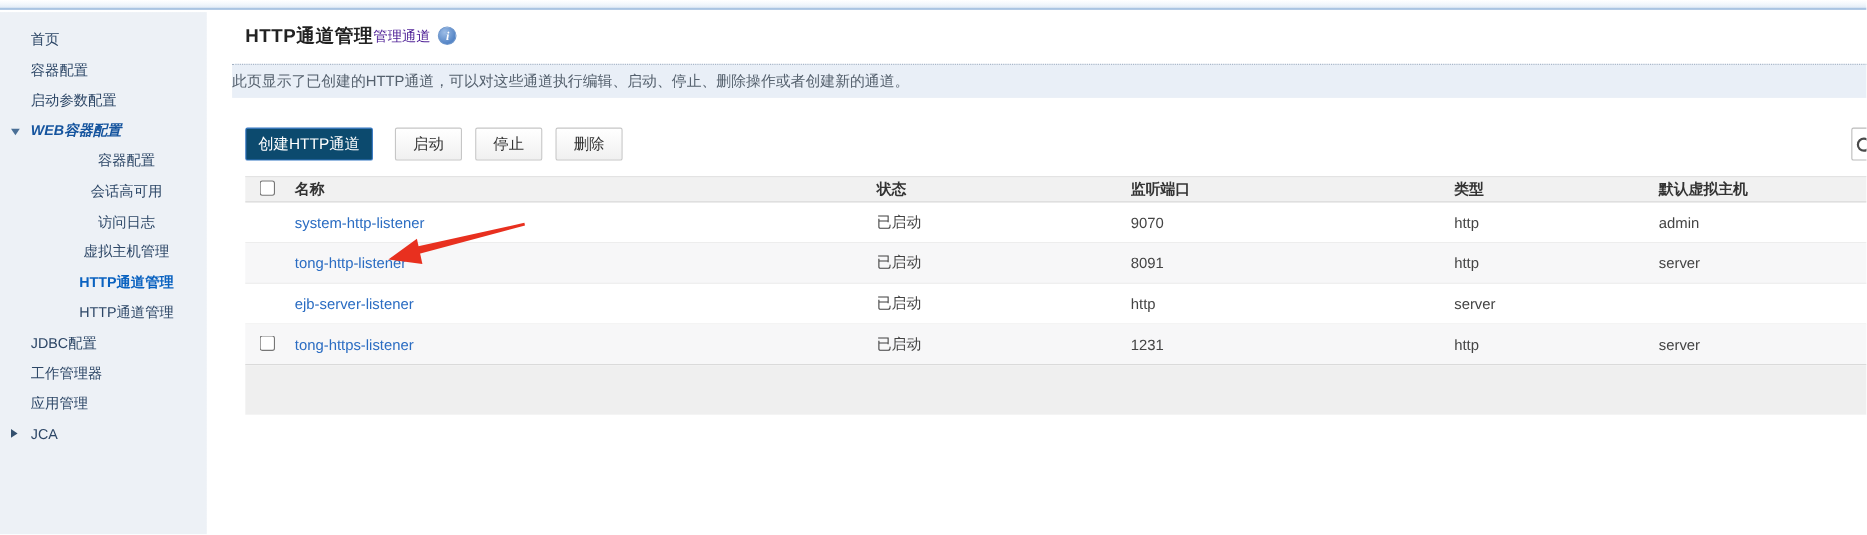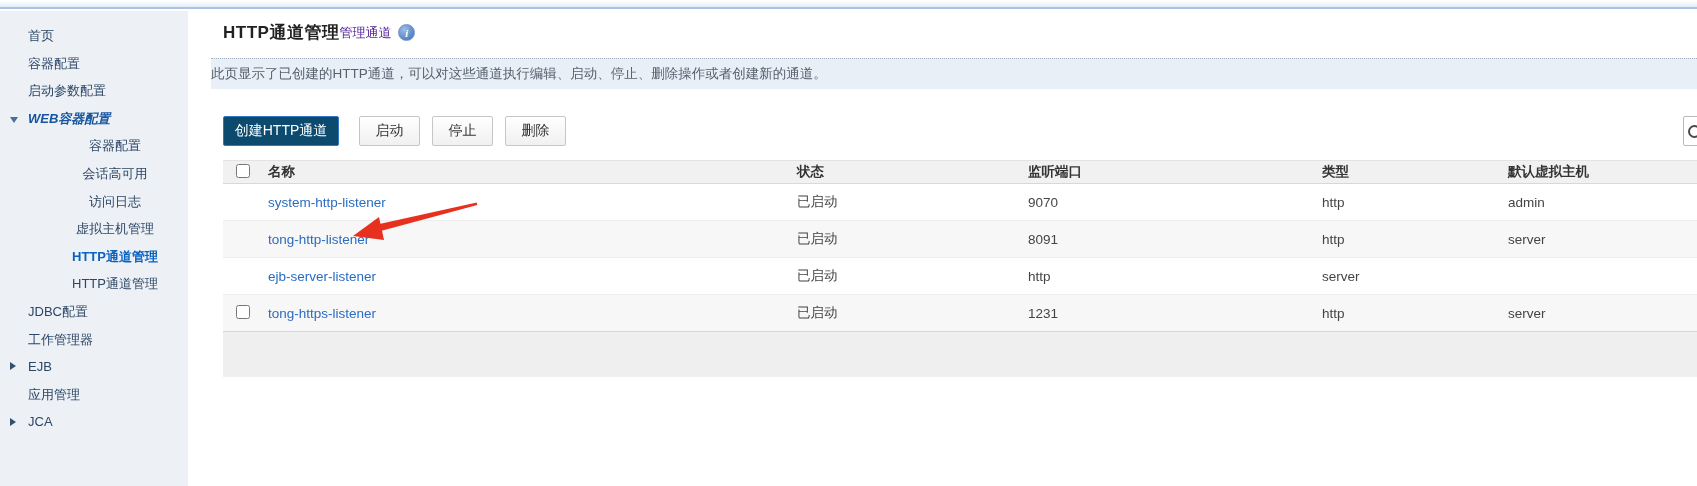--- a/index.html
+++ b/index.html
@@ -82,21 +82,20 @@
         <li class="nav-item level-1"><span class="lbl">启动参数配置</span></li>
         <li class="nav-item level-1 highlight"><span class="tri down"></span><span class="lbl">WEB容器配置</span></li>
         <li class="nav-item level-2"><span class="lbl">容器配置</span></li>
         <li class="nav-item level-2"><span class="lbl">会话高可用</span></li>
         <li class="nav-item level-2"><span class="lbl">访问日志</span></li>
         <li class="nav-item level-2"><span class="lbl">虚拟主机管理</span></li>
         <li class="nav-item level-2 selected"><span class="lbl">HTTP通道管理</span></li>
         <li class="nav-item level-2"><span class="lbl">HTTP通道管理</span></li>
         <li class="nav-item level-1"><span class="lbl">JDBC配置</span></li>
         <li class="nav-item level-1"><span class="lbl">工作管理器</span></li>
-        <li class="nav-item level-1"><span class="tri right"></span><span class="lbl">EJB</span></li>
         <li class="nav-item level-1"><span class="lbl">应用管理</span></li>
         <li class="nav-item level-1"><span class="tri right"></span><span class="lbl">JCA</span></li>
       </ul>
   </aside>
 
   <div class="page-header">
     <h1>HTTP通道管理</h1>
     <span class="subtitle">管理通道</span>
     <span class="info-icon">i</span>
   </div>

